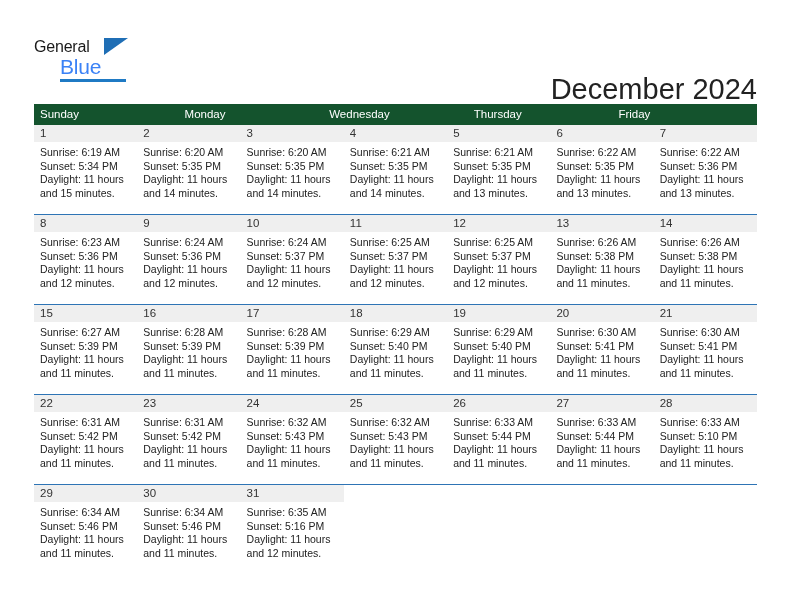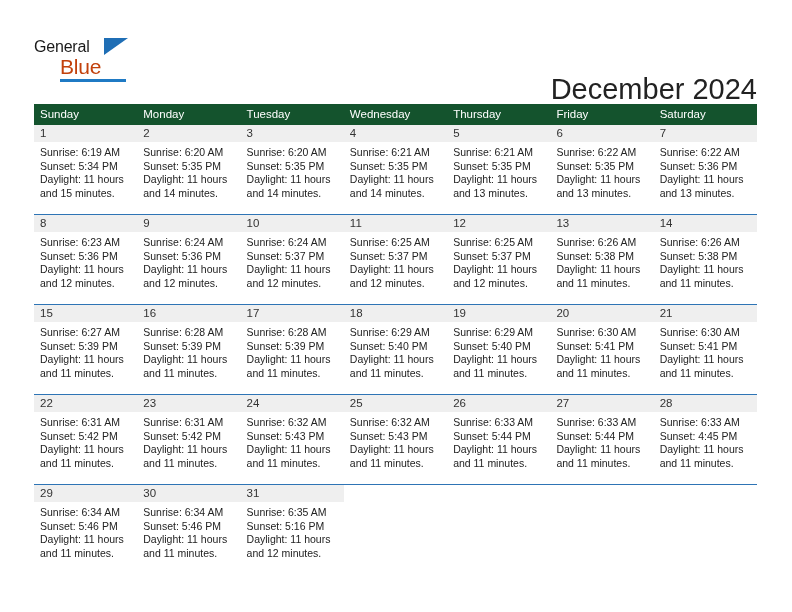--- a/index.html
+++ b/index.html
@@ -55,21 +55,21 @@
     width: 0;
     height: 0;
     border-left: 24px solid #1f6eb5;
     border-bottom: 17px solid transparent;
   }
   .logo-blue {
     position: absolute;
     left: 26px;
     top: 20px;
     font-size: 21px;
-    color: #c2410c;
+    color: #3b82f6;
     line-height: 22px;
     letter-spacing: -0.2px;
   }
   .logo-underline {
     position: absolute;
     left: 26px;
     top: 43px;
     width: 66px;
     height: 3px;
     background: #1f7ac4;
@@ -183,25 +183,23 @@
       <div class="cal-title">December 2024</div>
       <div class="cal-subtitle">San Caralampio, Mexico</div>
     </div>
 
   </div>
 
   <div class="calendar">
     <div class="weekday-row" id="weekday-row">
         <div class="weekday">Sunday</div>
         <div class="weekday">Monday</div>
-        <div class="weekday">Tuesday</div>
         <div class="weekday">Wednesday</div>
         <div class="weekday">Thursday</div>
         <div class="weekday">Friday</div>
-        <div class="weekday">Saturday</div>
       </div>
     <div id="weeks-container">
         <div class="week-row">
           <div class="day-cell">
             <div class="daynum-band">
               <span class="daynum">1</span>
             </div>
             <div class="day-info">
               <div>Sunrise: 6:19 AM</div>
               <div>Sunset: 5:34 PM</div>
@@ -500,21 +498,21 @@
               <div>Daylight: 11 hours</div>
               <div>and 11 minutes.</div>
             </div>
           </div>
           <div class="day-cell">
             <div class="daynum-band">
               <span class="daynum">28</span>
             </div>
             <div class="day-info">
               <div>Sunrise: 6:33 AM</div>
-              <div>Sunset: 4:45 PM</div>
+              <div>Sunset: 5:10 PM</div>
               <div>Daylight: 11 hours</div>
               <div>and 11 minutes.</div>
             </div>
           </div>
         </div>
         <div class="week-row last">
           <div class="day-cell">
             <div class="daynum-band">
               <span class="daynum">29</span>
             </div>

